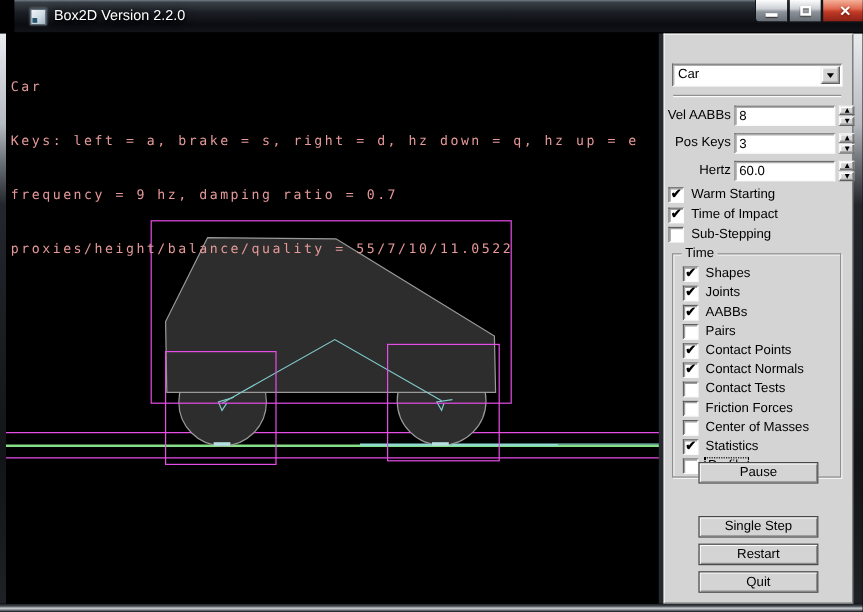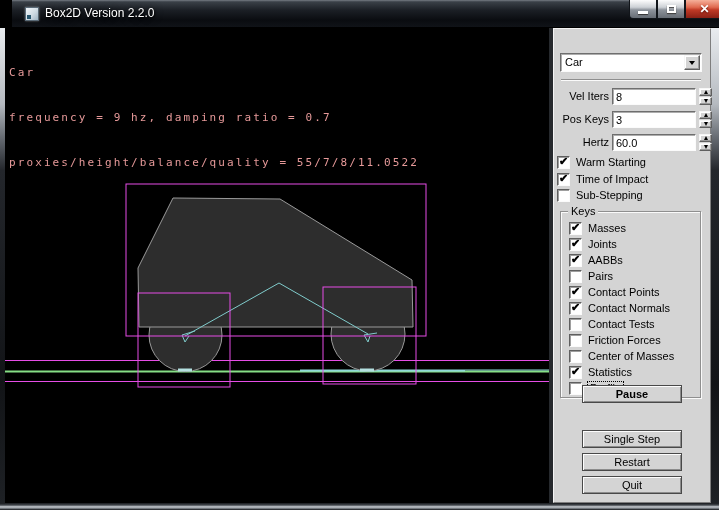--- a/index.html
+++ b/index.html
@@ -138,42 +138,43 @@
 
       <line class="contact" x1="173" y1="342" x2="187" y2="342"></line>
       <line class="contact" x1="355" y1="342" x2="369" y2="342"></line>
 
       <rect class="aabb" x="121" y="156" width="300" height="152"></rect>
       <rect class="aabb" x="133" y="265" width="92" height="94"></rect>
       <rect class="aabb" x="318" y="259" width="93" height="97"></rect>
     </svg>
     <div id="info">
       <div>Car</div>
+      <div>Keys: left = a, brake = s, right = d, hz down = q, hz up = e</div>
       <div>frequency = 9 hz, damping ratio = 0.7</div>
-      <div>proxies/height/balance/quality = 55/7/8/11.0522</div>
+      <div>proxies/height/balance/quality = 55/7/10/11.0522</div>
     </div>
   </div>
 
   <div id="divider"></div>
 
   <div id="panel">
 
     <div class="plabel" style="left:7px;top:7px;">Tests</div>
 
     <div id="combo" class="sunken">
       <div class="val">Car</div>
       <div id="combo-arrow" class="raised">
         <div class="tri-down"></div>
       </div>
     </div>
 
     <div id="separator"></div>
 
     <div class="spin-row" style="top:59px;">
-      <div class="lab">Vel Iters</div>
+      <div class="lab">Vel AABBs</div>
       <input class="field sunken" readonly="" value="8" style="">
       <div class="spinner">
         <div class="sb raised" style="top:0;">
             <div class="tri-up"></div>
           </div>
         <div class="sb raised dn">
             <div class="tri-down"></div>
           </div>
       </div>
     </div>
@@ -209,25 +210,25 @@
     <div class="chk-row" style="left:3px;top:144px;">
       <div class="chk-box on"></div>
       <div class="lab">Time of Impact</div>
     </div>
     <div class="chk-row" style="left:3px;top:160px;">
       <div class="chk-box"></div>
       <div class="lab">Sub-Stepping</div>
     </div>
 
     <div id="draw-group">
-      <div id="draw-title">Keys</div>
+      <div id="draw-title">Time</div>
     </div>
     <div class="chk-row" style="left:15px;top:193px;">
       <div class="chk-box on"></div>
-      <div class="lab">Masses</div>
+      <div class="lab">Shapes</div>
     </div>
     <div class="chk-row" style="left:15px;top:209px;">
       <div class="chk-box on"></div>
       <div class="lab">Joints</div>
     </div>
     <div class="chk-row" style="left:15px;top:225px;">
       <div class="chk-box on"></div>
       <div class="lab">AABBs</div>
     </div>
     <div class="chk-row" style="left:15px;top:241px;">
@@ -256,19 +257,19 @@
     </div>
     <div class="chk-row" style="left:15px;top:337px;">
       <div class="chk-box on"></div>
       <div class="lab">Statistics</div>
     </div>
     <div class="chk-row" style="left:15px;top:353px;">
       <div class="chk-box"></div>
       <div class="lab focus">Profile</div>
     </div>
 
-    <div class="pbtn" style="top:356px;font-weight:bold;">Pause</div>
+    <div class="pbtn" style="top:356px;">Pause</div>
     <div class="pbtn" style="top:401px;">Single Step</div>
     <div class="pbtn" style="top:447px;">Quit</div>
     <div class="pbtn" style="top:424px;">Restart</div>
 
   </div>
 </div>
 
 </body></html>

